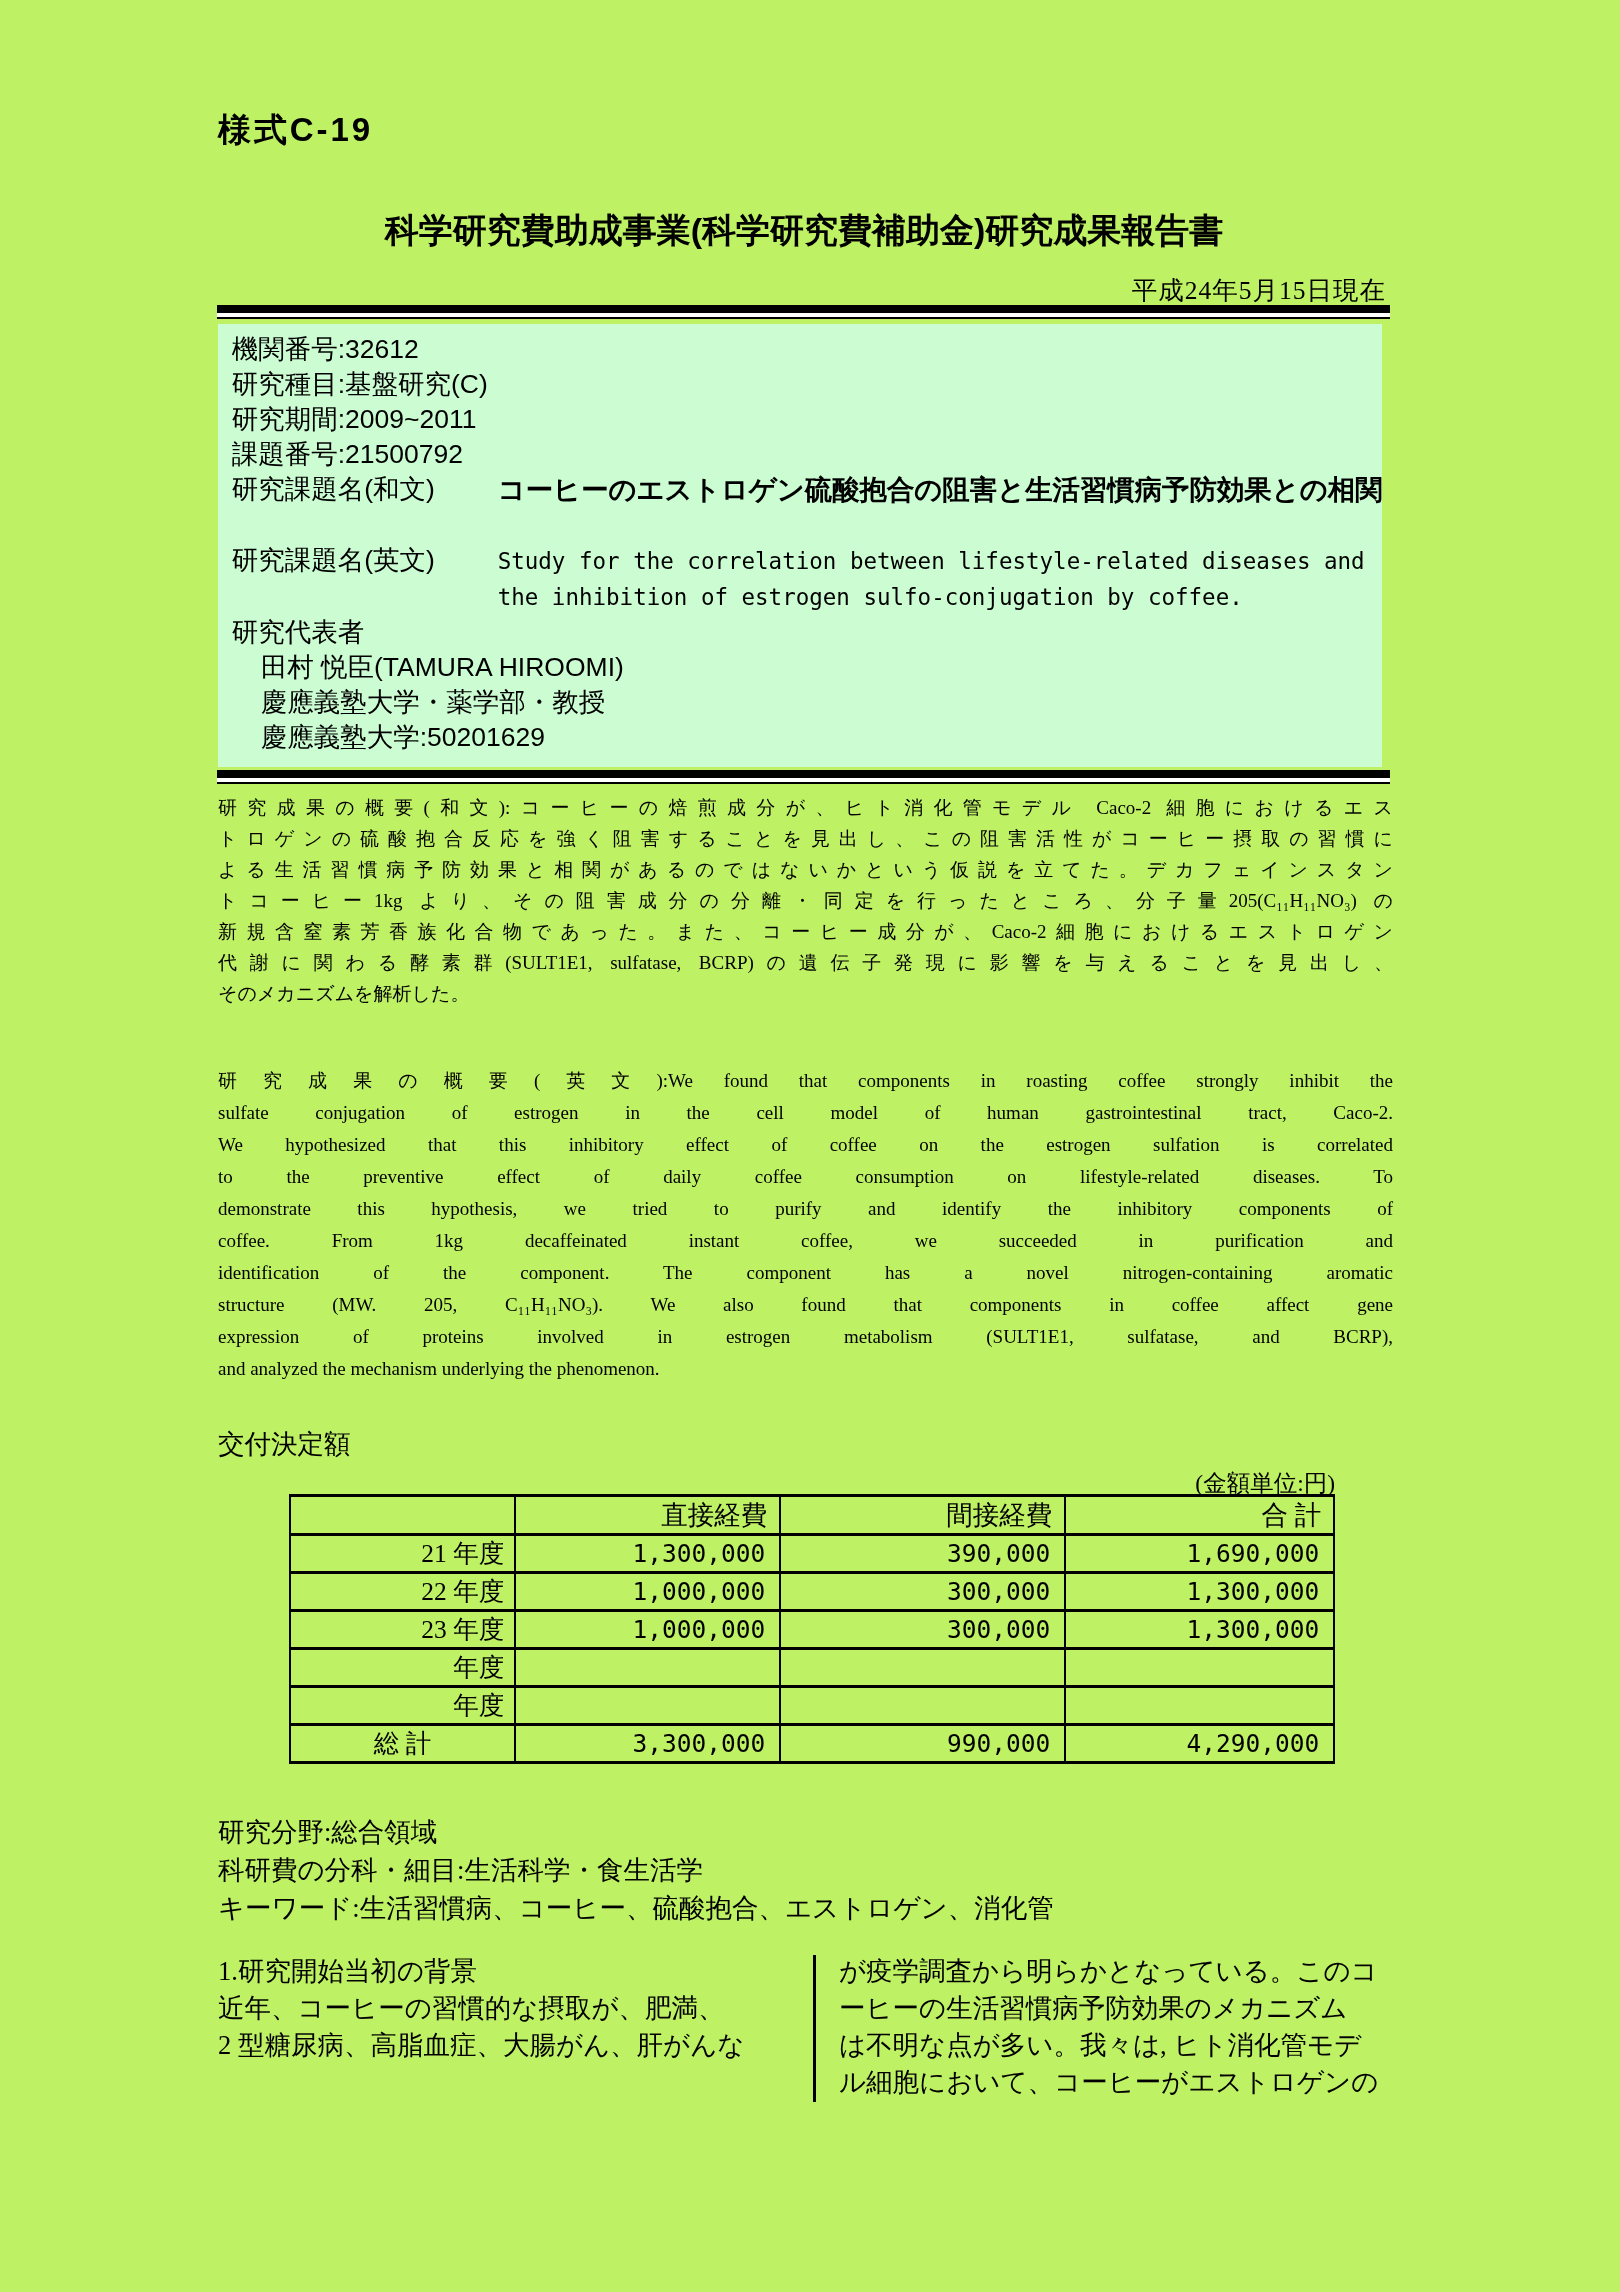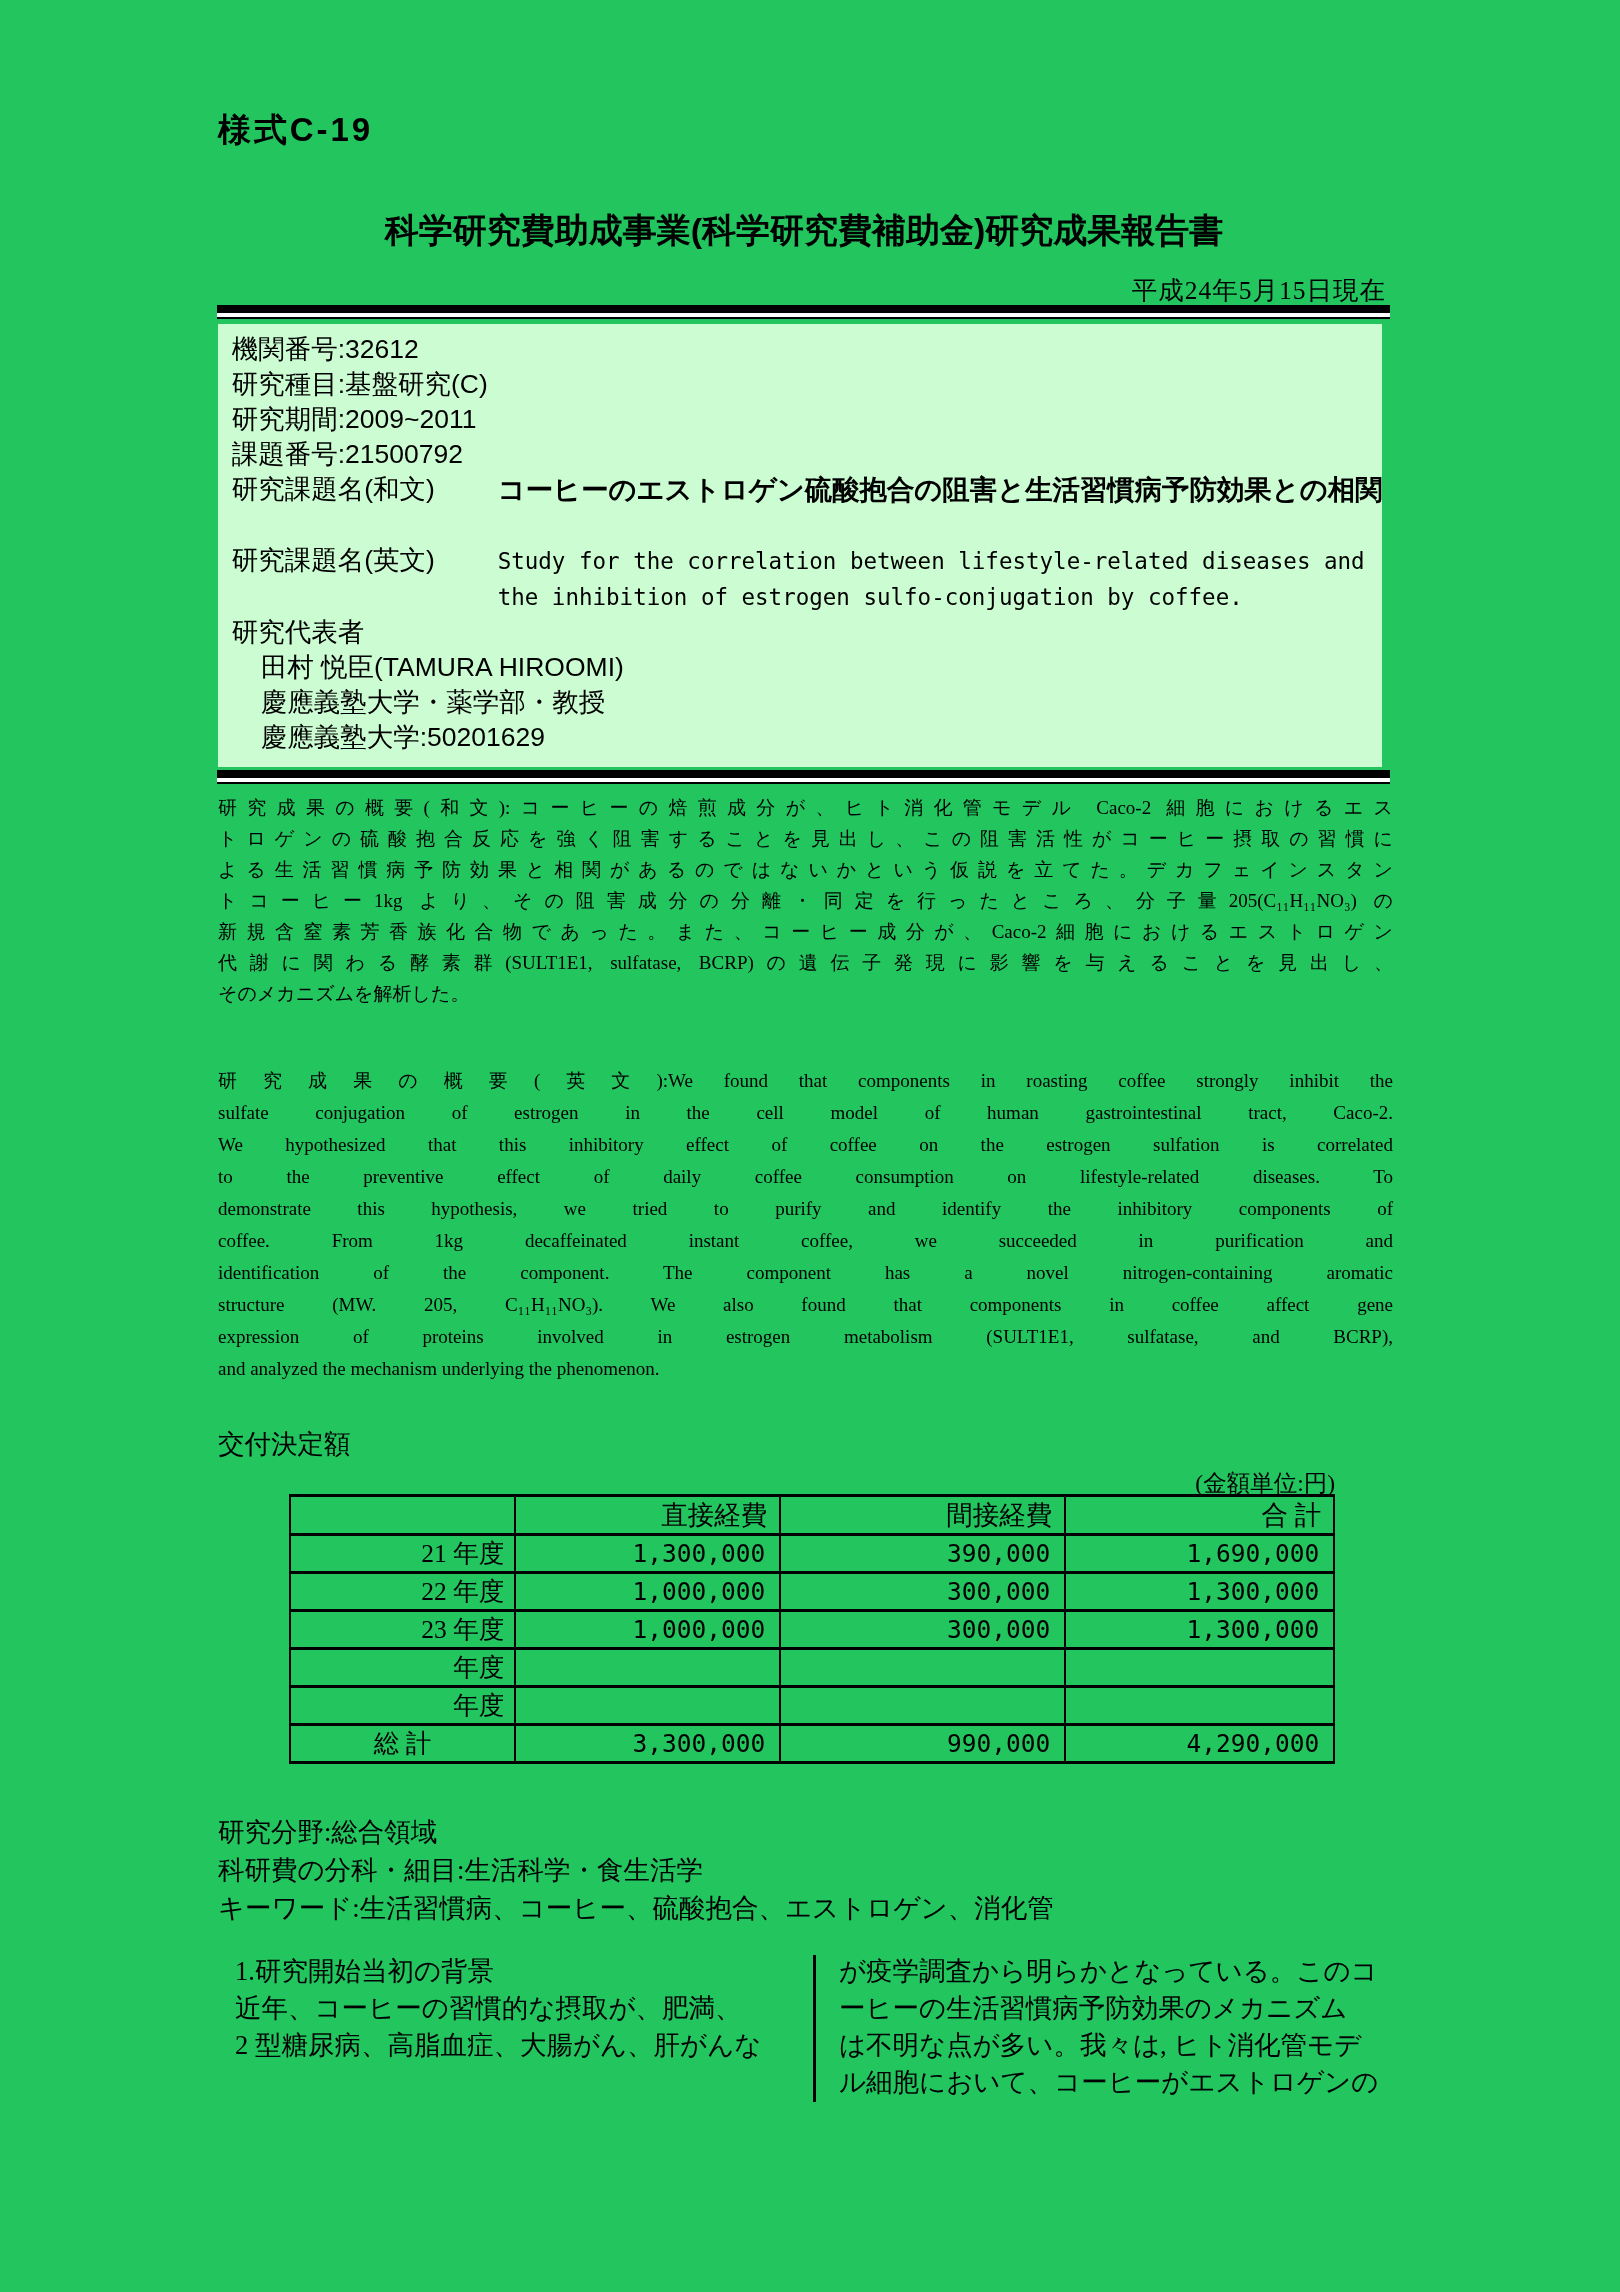--- a/index.html
+++ b/index.html
@@ -1,19 +1,19 @@
 <!DOCTYPE html>
 <html lang="ja"><head>
 <meta charset="utf-8">
 <style>
   html,body { margin:0; padding:0; background:#888; }
   .page {
     position:relative;
     width:1620px; height:2293px;
-    background:#22c55e;
+    background:#bef264;
     color:#000;
     font-family:"Liberation Serif","DejaVu Serif",serif;
     overflow:hidden;
   }
 
   #form-code {
     position:absolute; left:218px; top:108px;
     font-size:33px; font-weight:bold; letter-spacing:2.9px;
     font-family:"Liberation Sans","DejaVu Sans",sans-serif;
   }
@@ -82,21 +82,21 @@
   #grant-table td.ylabel { text-align:right; padding-right:9.8px; }
   #grant-table td.center { text-align:center; }
   #grant-table td.num {
     text-align:right; padding-right:13.7px;
     font-family:"DejaVu Sans Mono","Liberation Mono",monospace;
     font-size:24.5px;
   }
 
   #research-fields { position:absolute; left:218px; top:1813px; font-size:26.5px; line-height:38px; }
 
-  #col-left  { position:absolute; left:218px; top:1953px; width:576px; font-size:26.5px; line-height:37px;margin-left:17px; }
+  #col-left  { position:absolute; left:218px; top:1953px; width:576px; font-size:26.5px; line-height:37px; }
   #col-right { position:absolute; left:839px; top:1953px; width:551px; font-size:26.5px; line-height:37px; }
   #col-divider { position:absolute; left:813px; top:1955px; width:2.9px; height:147px; background:#000; }
 </style>
 </head>
 <body>
 
 <div class="page">
 
   <div id="form-code">様式C-19</div>
 

